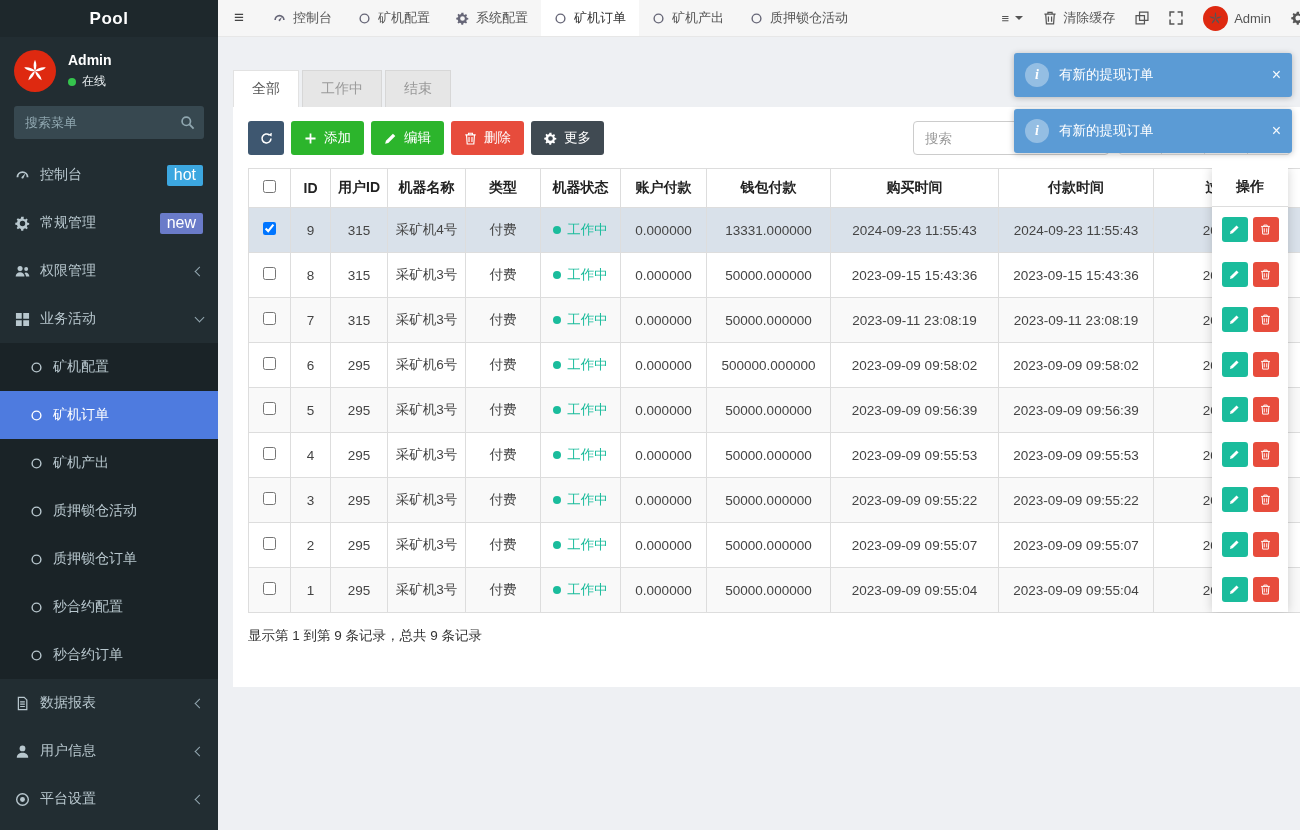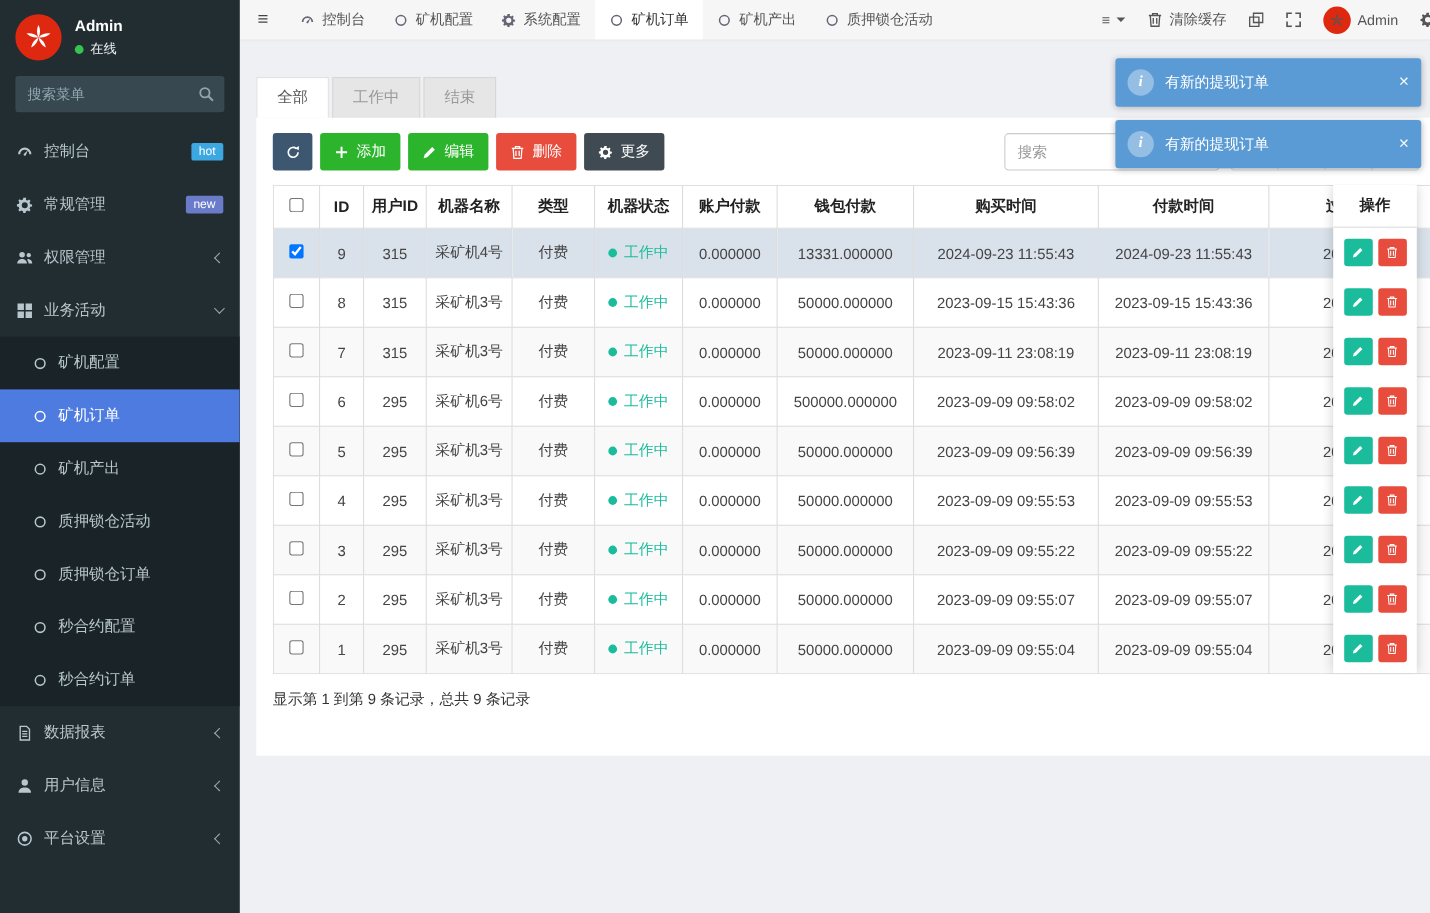--- a/index.html
+++ b/index.html
@@ -21,21 +21,21 @@
   .user-name{color:#fff;font-size:14px;font-weight:bold;margin-bottom:5px;}
   .user-status{display:flex;align-items:center;gap:6px;color:#eef3f5;font-size:12px;}
   .dot{width:8px;height:8px;border-radius:50%;background:#35c44d;}
   .side-search{position:relative;margin:5px 14px 12px;flex:none;}
   .side-search input{width:100%;height:33px;background:#374850;border:none;border-radius:3px;color:#fff;font-size:13px;padding:0 32px 0 11px;outline:none;font-family:inherit;}
   .side-search input::placeholder{color:#90a7b0;}
   .side-search .icn{position:absolute;right:9px;top:9px;color:#90a7b0;width:15px;height:15px;}
   .menu{flex:1;overflow:hidden;}
   .menu-item{height:48px;display:flex;align-items:center;gap:10px;padding:0 15px;color:#b8c7ce;font-size:14px;cursor:pointer;}
   .menu-item .icn{width:15px;height:15px;}
-  .badge{margin-left:auto;color:#fff;font-size:11px;padding:2.5px 7px;border-radius:2px;line-height:1;}
+  .badge{margin-left:auto;color:#fff;font-size:16px;padding:2.5px 7px;border-radius:2px;line-height:1;}
   .badge-hot{background:var(--hot);}
   .badge-new{background:var(--new);}
   .chev{margin-left:auto;width:7px;height:7px;border-left:1.7px solid #93a7b0;border-bottom:1.7px solid #93a7b0;flex:none;}
   .chev-left{transform:rotate(45deg);}
   .chev-down{transform:rotate(-45deg);margin-top:-3px;}
   .submenu{background:var(--submenu);}
   .submenu-item{height:48px;display:flex;align-items:center;gap:10px;padding:0 15px 0 30px;color:#b8c7ce;font-size:14px;cursor:pointer;}
   .submenu-item .icn{width:13px;height:13px;}
   .submenu-item.active{background:var(--accent);color:#fff;}
 
@@ -182,20 +182,21 @@
         <path d="M8 8C6.9 5.9 6.8 3.4 8 1 9.2 3.4 9.1 5.9 8 8z"></path>
         <path d="M8 8C6.9 5.9 6.8 3.4 8 1 9.2 3.4 9.1 5.9 8 8z" transform="rotate(72 8 8)"></path>
         <path d="M8 8C6.9 5.9 6.8 3.4 8 1 9.2 3.4 9.1 5.9 8 8z" transform="rotate(144 8 8)"></path>
         <path d="M8 8C6.9 5.9 6.8 3.4 8 1 9.2 3.4 9.1 5.9 8 8z" transform="rotate(216 8 8)"></path>
         <path d="M8 8C6.9 5.9 6.8 3.4 8 1 9.2 3.4 9.1 5.9 8 8z" transform="rotate(288 8 8)"></path>
       </symbol>
   </defs>
 </svg>
 
 <aside class="sidebar">
+  <div class="brand">Pool</div>
   <div class="user-panel">
     <div class="avatar">
       <svg class="icn">
           <use href="#flower"></use>
         </svg>
     </div>
     <div>
       <div class="user-name">Admin</div>
       <div class="user-status">
         <span class="dot"></span>

